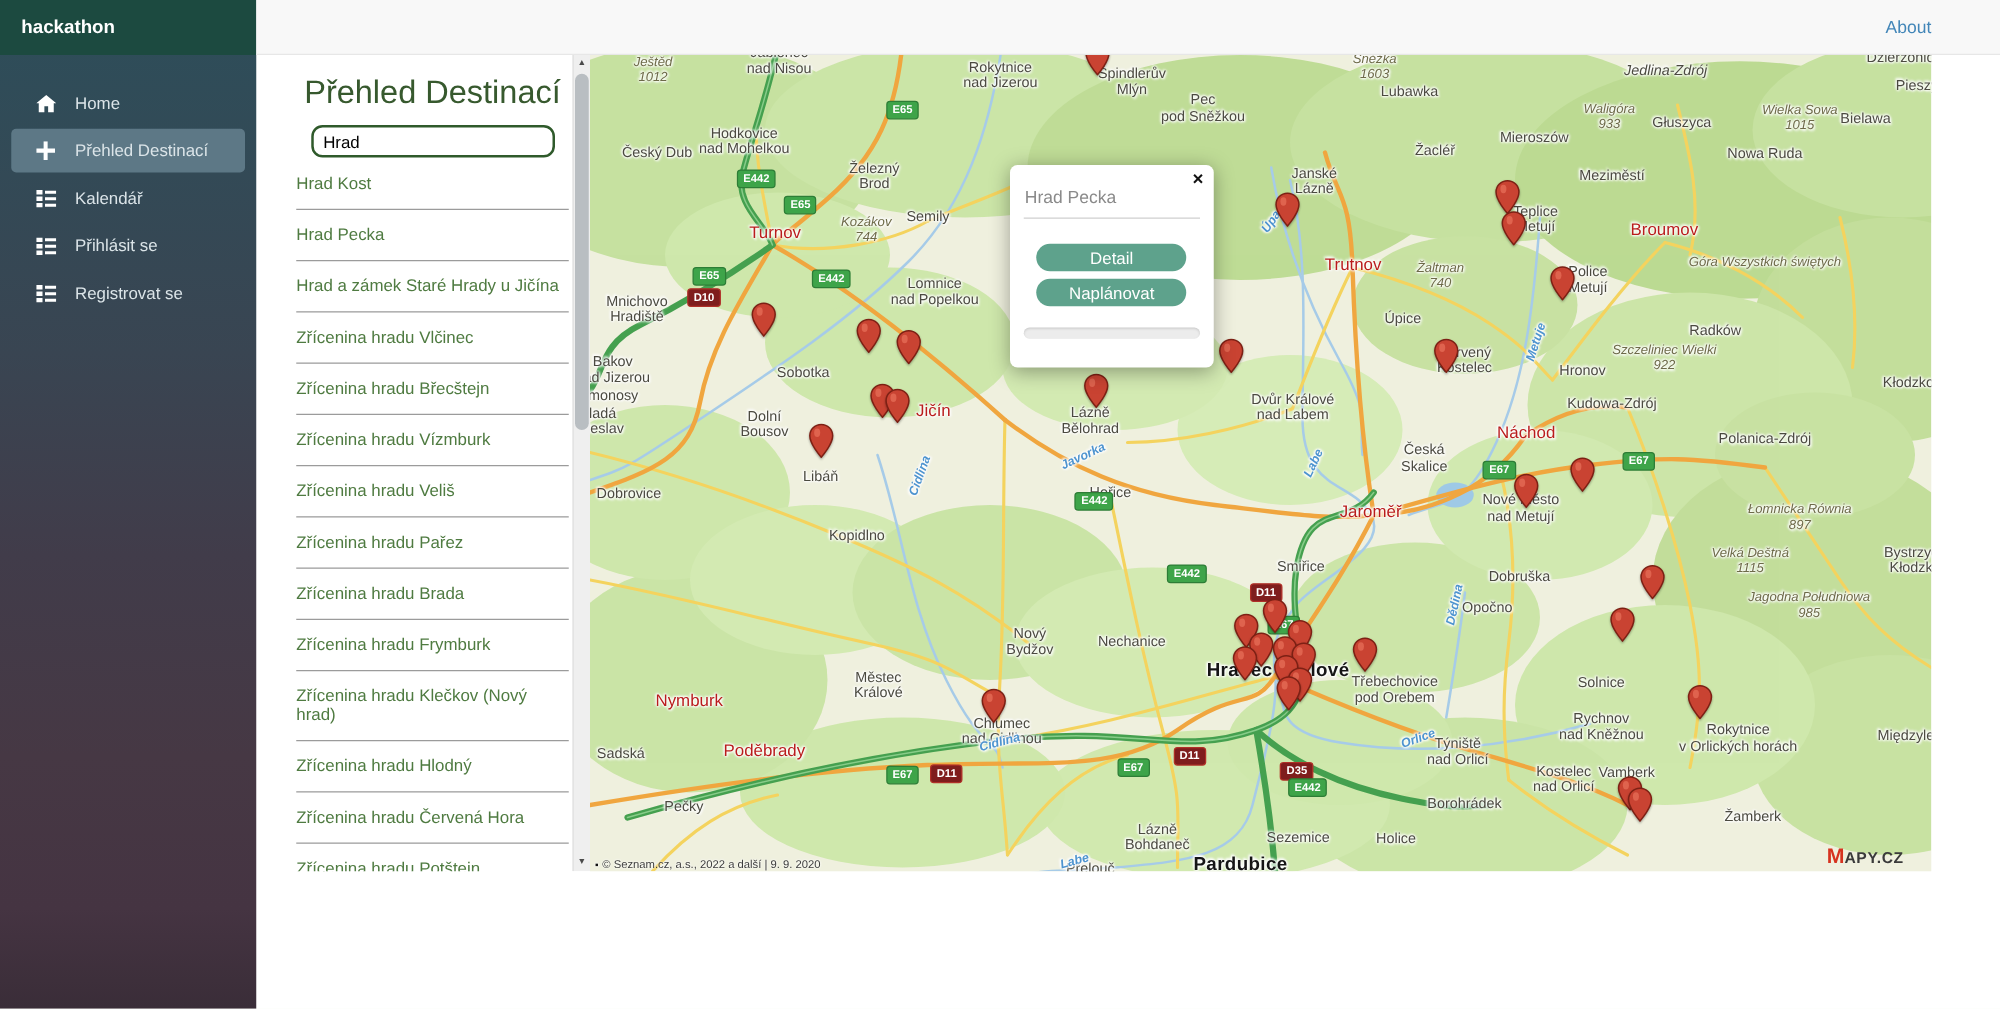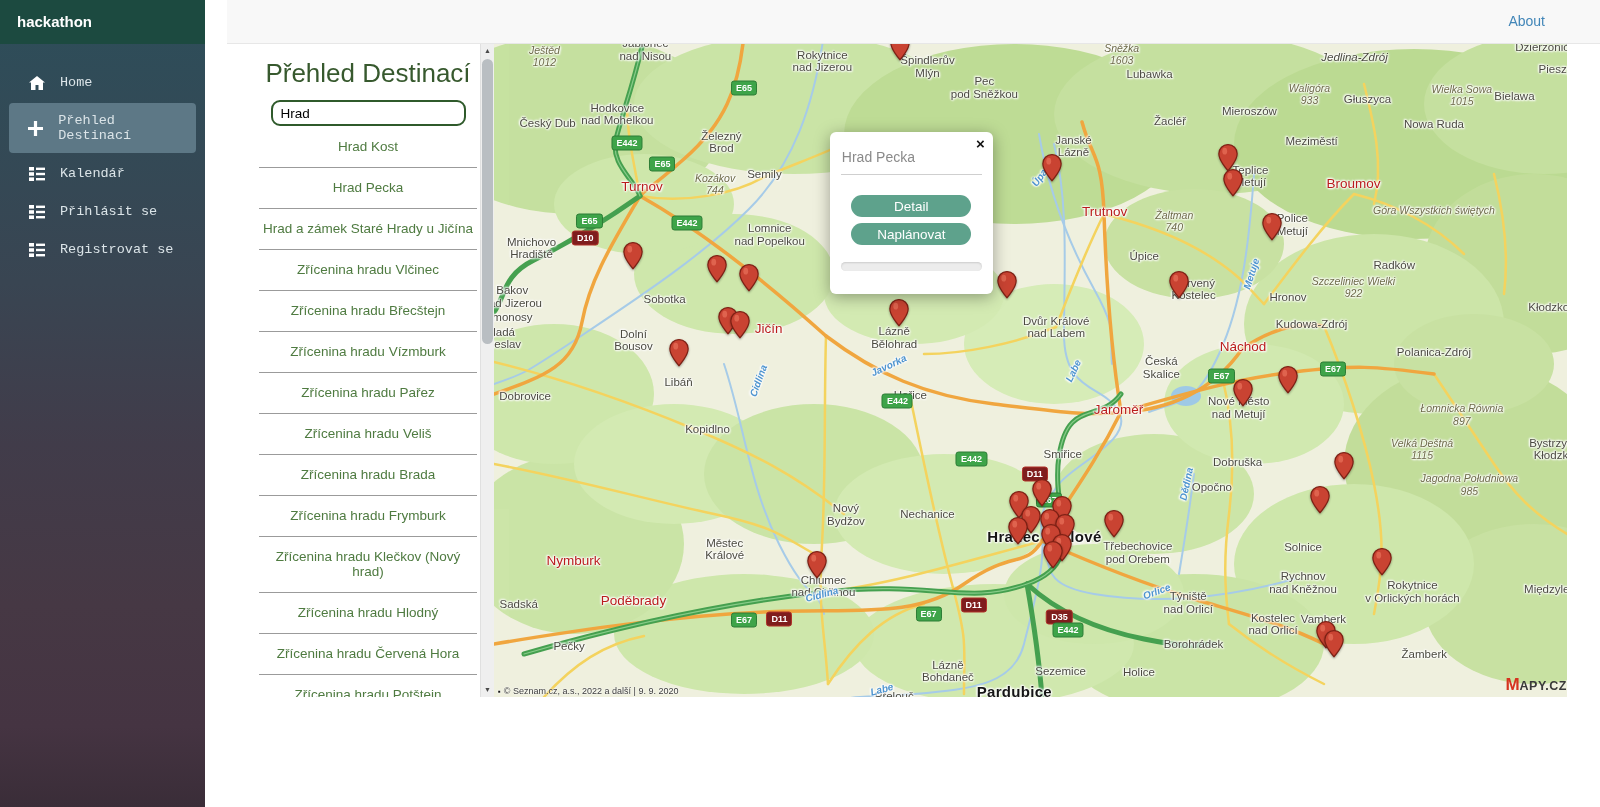--- a/index.html
+++ b/index.html
@@ -16,29 +16,29 @@
     position:relative;
   }
   .brand {
     height:44px; line-height:44px; background:#1c4a40;
     color:#fff; font-size:15px; font-weight:bold; padding-left:17px;
   }
   .nav { padding-top:18px; }
   .nav-item {
     display:flex; align-items:center; gap:15px;
     padding:10px 14px 10px 28px; margin:3px 0;
-    color:#dbe4e8; font-size:13.5px; cursor:pointer;font-family:Liberation Mono, monospace;
+    color:#dbe4e8; font-size:13.5px; cursor:pointer;
   }
   .nav-item.active {
     background:#5d7886; border-radius:4px;
     margin:3px 9px; padding-left:19px;
   }
   .nav-ic { width:17px; height:15px; display:inline-flex; align-items:center; justify-content:center; }
   
-  .main { flex:1; display:flex; flex-direction:column; background:#fff;padding-left:22px; }
+  .main { flex:1; display:flex; flex-direction:column; background:#fff; }
   .topbar {
     height:44px; flex:0 0 44px; background:#f8f8f8;
     border-bottom:1px solid #e7e7e7; position:relative;
   }
   .about {
     position:absolute; right:55px; top:13px;
     color:#4286b8; font-size:14px; text-decoration:none; cursor:pointer;
   }
   .content { display:flex; height:669px; background:#fff; }
   
@@ -49,21 +49,21 @@
     text-align:center; margin:2px 0 11px 0; white-space:nowrap;
   }
   .dest-search {
     display:block; width:195px; height:26px; margin:0 auto;
     border:2px solid #2f5a2b; border-radius:9px;
     padding:2px 8px; font-size:13.5px; color:#000; outline:none;
     font-family:"Liberation Sans", sans-serif; background:#fff;
   }
   .dest-list { list-style:none; margin:1px 0 0 0; padding:0; }
   .dest-item {
-    text-align:center; color:#4f7b41; font-size:13.5px;
+    color:#4f7b41; font-size:13.5px;
     padding:12px 0 13px 0; line-height:15px; cursor:pointer;
   }
   .dest-item + .dest-item { border-top:1px solid #9b9b9b; }
   .vscroll {
     position:absolute; right:0; top:0; width:14px; height:653px;
     background:#efefef; border-left:1px solid #e0e0e0;
   }
   .vscroll .arr {
     position:absolute; left:0; width:100%; height:14px;
     font-size:7px; color:#4a4a4a; text-align:center; line-height:14px; cursor:pointer;
@@ -128,21 +128,21 @@
     margin-top:17px; height:9px; background:#ececec; border-radius:5px;
     box-shadow:inset 0 1px 2px rgba(0,0,0,.14);
   }
   
   .attribution {
     position:absolute; left:4px; bottom:1px; z-index:8;
     font-size:9px; color:#3c3c3c;
     text-shadow:0 0 2px #fff,0 0 2px #fff;
   }
   .attr-sq { font-size:8px; margin-right:3px; color:#111; cursor:pointer; }
-  .maplogo { position:absolute; right:0; bottom:2px; z-index:8; font-weight:bold; }
+  .maplogo { position:absolute; right:22px; bottom:2px; z-index:8; font-weight:bold; }
   .maplogo .m { color:#d6331f; font-size:17px; }
   .maplogo .rest { color:#3a3a3a; font-size:12.5px; letter-spacing:.5px; }
 </style>
 </head>
 <body>
 
 <aside class="sidebar">
   <div class="brand">hackathon</div>
   <nav class="nav">
       <div class="nav-item">
@@ -213,22 +213,22 @@
       <div class="dest-inner">
         <h1 class="dest-title">Přehled Destinací</h1>
         <input class="dest-search" type="text" value="Hrad" style="">
         <ul class="dest-list">
             <li class="dest-item">Hrad Kost</li>
             <li class="dest-item">Hrad Pecka</li>
             <li class="dest-item">Hrad a zámek Staré Hrady u Jičína</li>
             <li class="dest-item">Zřícenina hradu Vlčinec</li>
             <li class="dest-item">Zřícenina hradu Břecštejn</li>
             <li class="dest-item">Zřícenina hradu Vízmburk</li>
+            <li class="dest-item">Zřícenina hradu Veliš</li>
             <li class="dest-item">Zřícenina hradu Pařez</li>
-            <li class="dest-item">Zřícenina hradu Veliš</li>
             <li class="dest-item">Zřícenina hradu Brada</li>
             <li class="dest-item">Zřícenina hradu Frymburk</li>
             <li class="dest-item">Zřícenina hradu Klečkov (Nový hrad)</li>
             <li class="dest-item">Zřícenina hradu Hlodný</li>
             <li class="dest-item">Zřícenina hradu Červená Hora</li>
             <li class="dest-item">Zřícenina hradu Potštejn</li>
           </ul>
       </div>
       <div class="vscroll">
         <div class="arr up">▲</div>

